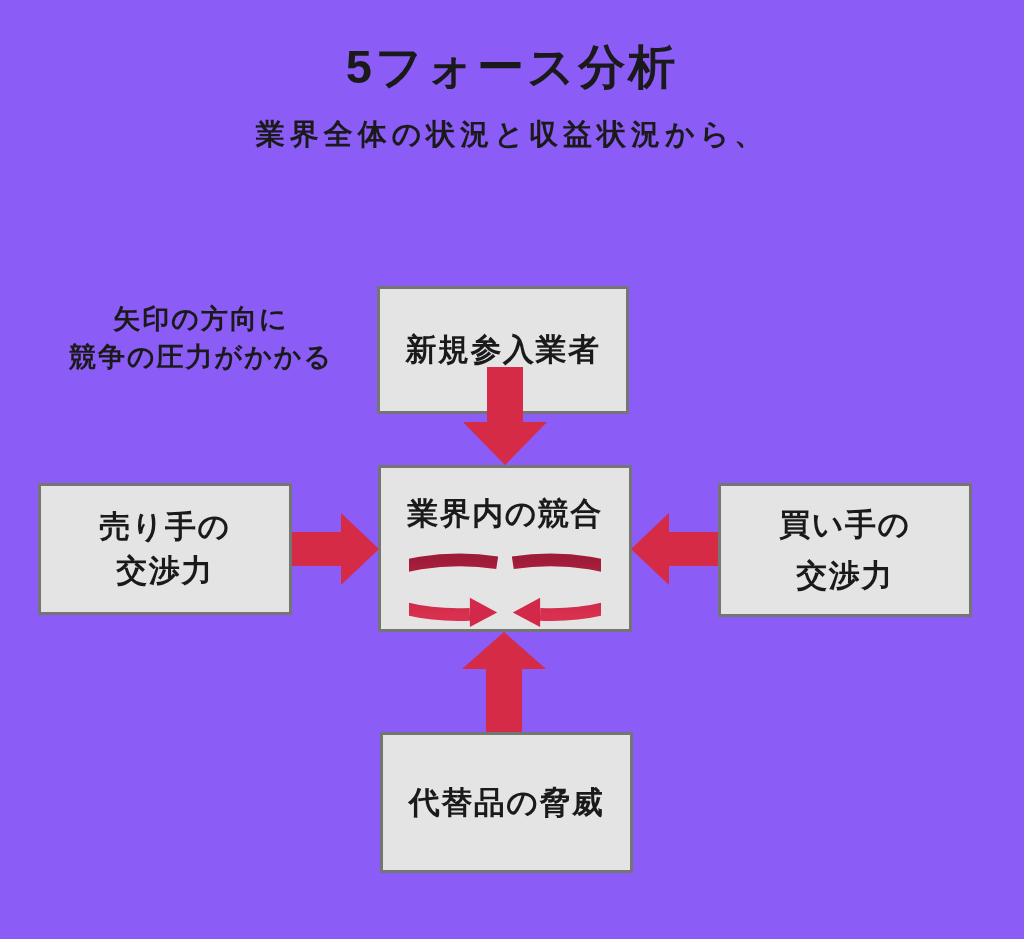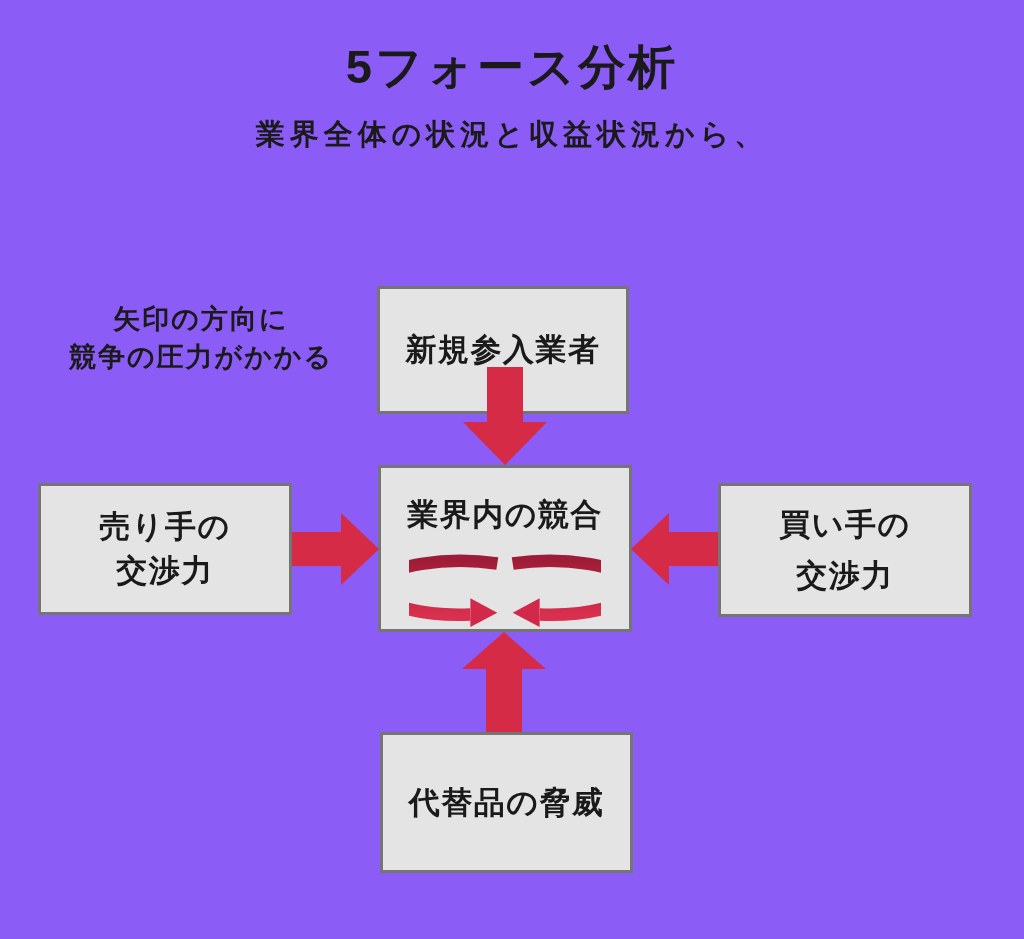--- a/index.html
+++ b/index.html
@@ -25,21 +25,21 @@
     box-sizing:border-box;display:flex;flex-direction:column;
     align-items:center;justify-content:center;text-align:center;
     font-size:31px;line-height:44px;letter-spacing:1.5px;
   }
   .box-top{left:377px;top:240px;width:252px;height:128px;margin-top:46px;}
   .box-left{left:38px;top:483px;width:254px;height:132px;}
   .box-right{left:718px;top:483px;width:254px;height:134px;gap:7px;}
   .box-bottom{left:380px;top:732px;width:253px;height:141px;}
   .box-center{
     left:378px;top:465px;width:254px;height:167px;
-    justify-content:flex-start;padding-top:25px;
+    justify-content:flex-end;padding-top:15px;
   }
   .cycle-wrap{margin-top:15px;width:192px;height:78px;}
   .arrow{position:absolute;display:block;}
   .arrow-down{left:463px;top:367px;}
   .arrow-up{left:462px;top:632px;}
   .arrow-right{left:292px;top:513px;}
   .arrow-left{left:631px;top:513px;}
 </style>
 </head>
 <body>

